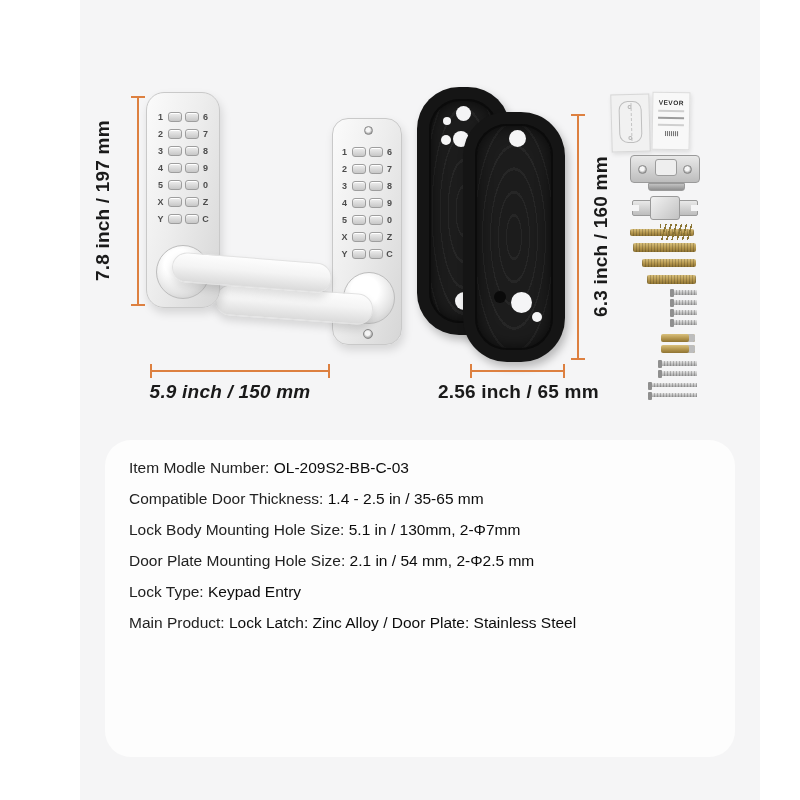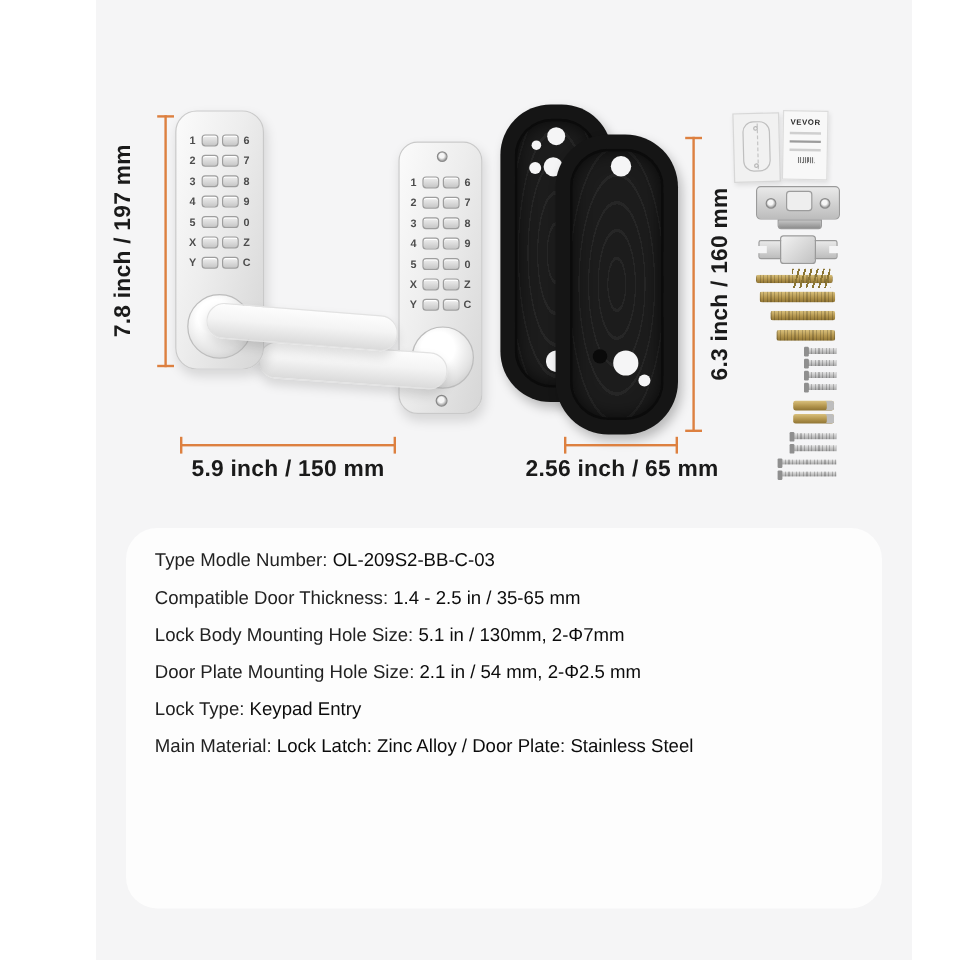--- a/index.html
+++ b/index.html
@@ -189,21 +189,21 @@
             <span class="klabel">C</span>
           </div>
         </div>
     </div>
     <div class="boss" style="left:76px; top:245px; width:54px; height:54px;"></div>
     <div class="handle" style="left:92px; top:252px; width:160px; height:30px; transform:rotate(4.5deg); transform-origin:6% 50%;"></div>
 
     <div class="vdim" style="left:57px; top:96px; height:210px;"></div>
     <div class="vlabel dimtext" style="left:8px; top:95px; height:212px; width:30px;">7.8 inch / 197 mm</div>
     <div class="hdim" style="left:70px; top:370px; width:180px;"></div>
-    <div class="hlabel dimtext" style="left:75px; top:381px; width:170px;">5.9 inch / 150 mm</div>
+    <div class="hlabel dimtext" style="left:65px; top:381px; width:170px;font-style:italic;">5.9 inch / 150 mm</div>
 
     <div class="vdim" style="left:497px; top:114px; height:246px;"></div>
     <div class="vlabel dimtext" style="left:506px; top:114px; height:246px; width:30px;">6.3 inch / 160 mm</div>
     <div class="hdim" style="left:390px; top:370px; width:95px;"></div>
     <div class="hlabel dimtext" style="left:358px; top:381px; width:160px;">2.56 inch / 65 mm</div>
 
     <div class="paper" style="left:531px; top:94px; width:39px; height:58px; transform:rotate(-1.5deg);">
       <div class="outline"></div>
       <div class="dotline"></div>
       <div class="pc" style="left:16px; top:10px;"></div>
@@ -245,33 +245,33 @@
     <div class="gold" style="position:absolute; left:581px; top:345px; width:34px; height:8px; border-radius:2px; box-shadow:inset -6px 0 0 #bdbdbd;"></div>
 
     <div class="screw sthread" style="left:581px; top:361px; width:36px; height:5px;"></div>
     <div class="screw sthread" style="left:581px; top:371px; width:36px; height:5px;"></div>
 
     <div class="screw sthread" style="left:571px; top:383px; width:46px; height:4px;"></div>
     <div class="screw sthread" style="left:571px; top:393px; width:46px; height:4px;"></div>
 
     <div class="spec-panel">
       <div class="spec-row">
-        <span class="sl">Type Modle Number: </span><span class="sv">OL-209S2-BB-C-03</span>
+        <span class="sl">Item Modle Number: </span><span class="sv">OL-209S2-BB-C-03</span>
       </div>
       <div class="spec-row">
         <span class="sl">Compatible Door Thickness: </span><span class="sv">1.4 - 2.5 in / 35-65 mm</span>
       </div>
       <div class="spec-row">
         <span class="sl">Lock Body Mounting Hole Size: </span><span class="sv">5.1 in / 130mm, 2-Φ7mm</span>
       </div>
       <div class="spec-row">
         <span class="sl">Door Plate Mounting Hole Size: </span><span class="sv">2.1 in / 54 mm, 2-Φ2.5 mm</span>
       </div>
       <div class="spec-row">
         <span class="sl">Lock Type: </span><span class="sv">Keypad Entry</span>
       </div>
       <div class="spec-row">
-        <span class="sl">Main Material: </span><span class="sv">Lock Latch: Zinc Alloy / Door Plate: Stainless Steel</span>
+        <span class="sl">Main Product: </span><span class="sv">Lock Latch: Zinc Alloy / Door Plate: Stainless Steel</span>
       </div>
     </div>
 
   </div>
 </div>
 
 </body></html>

